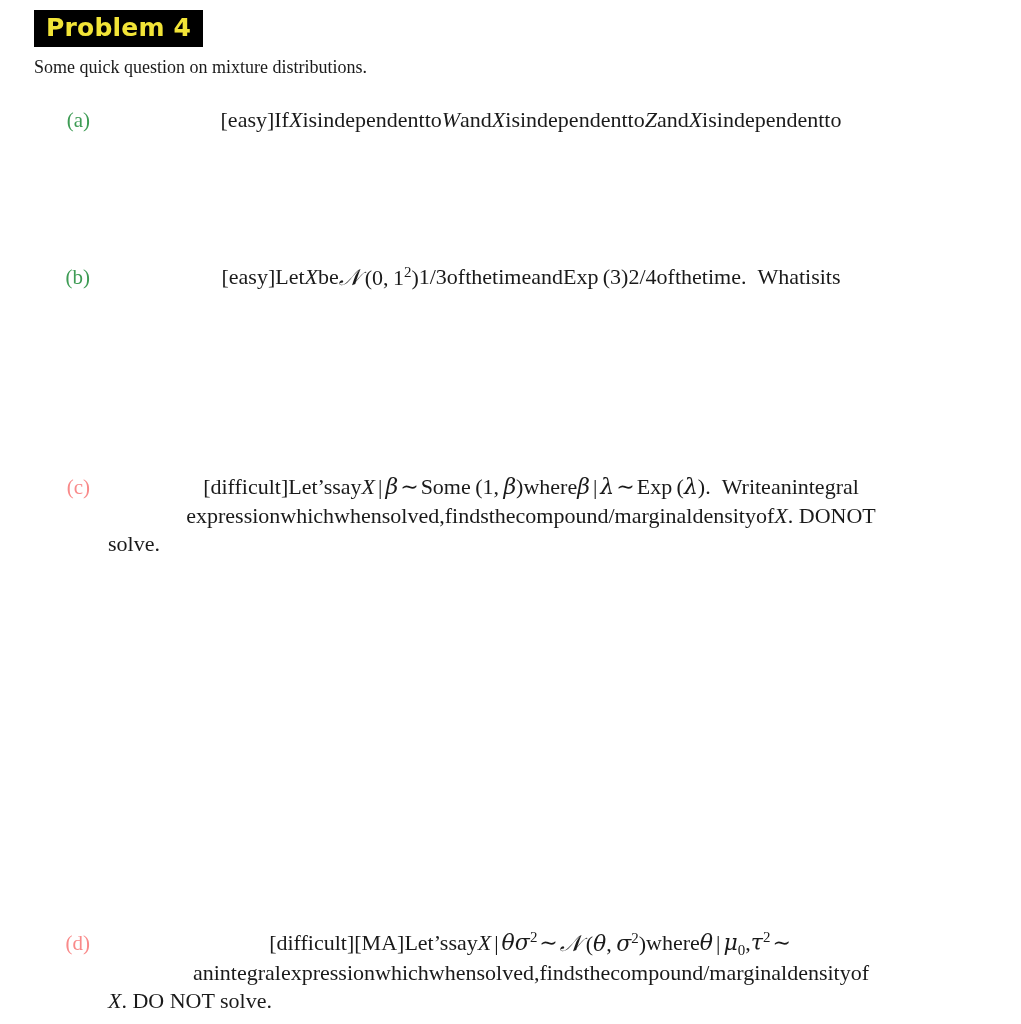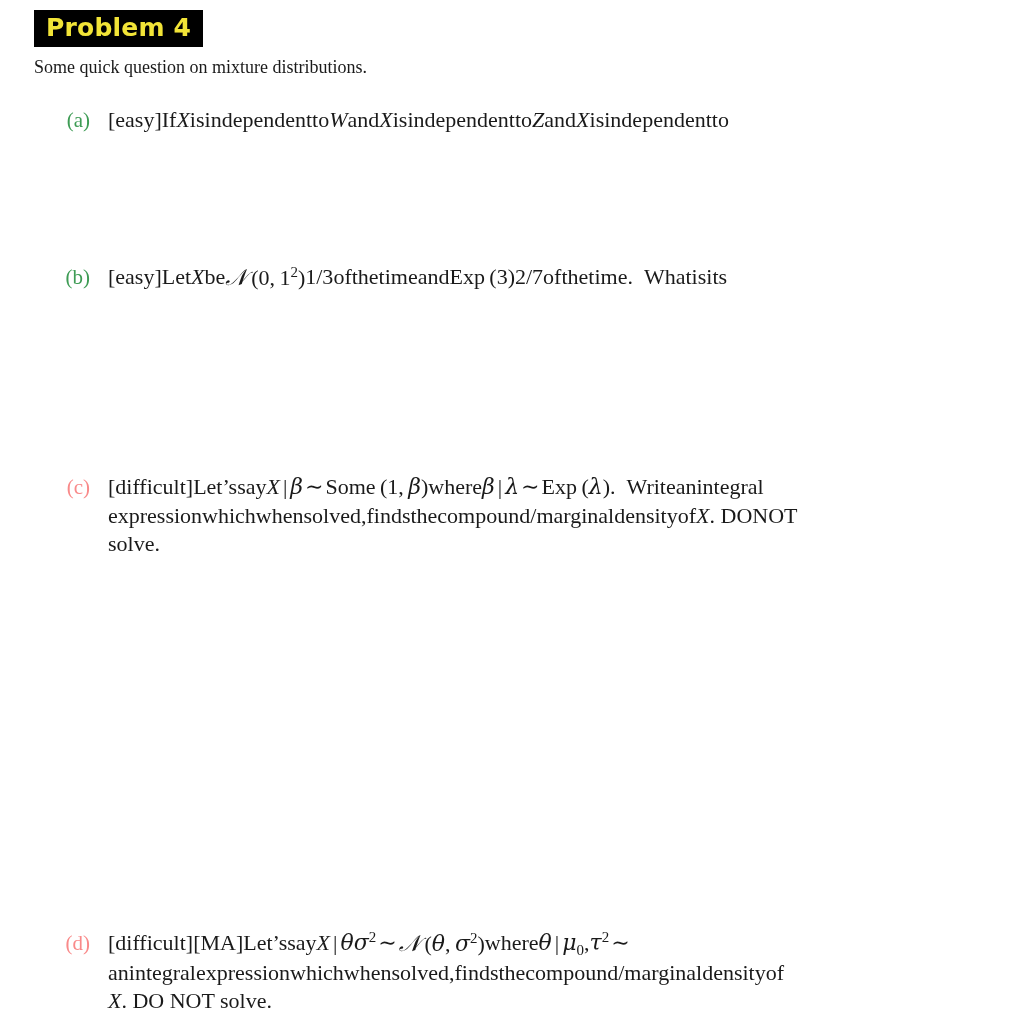--- a/index.html
+++ b/index.html
@@ -76,21 +76,21 @@
     text-align: justify;
     text-justify: inter-word;
   }
   .item-body .line {
     display: block;
     white-space: nowrap;
   }
   
   .item-body .line.just {
     display: flex;
-    justify-content: flex-start;
+    justify-content: center;
     white-space: nowrap;
   }
   .item-body .line.just > span { white-space: pre; }
 
   .label-green { color: #3e9c55; }
   .label-red   { color: #f98a8a; }
 
   
   .mi {
     font-family: "Liberation Serif", "DejaVu Serif", serif;
@@ -167,21 +167,21 @@
           <span>Let</span>
           <span class="mi">X</span>
           <span>be</span>
           <span><span class="scrN">𝒩</span> (0, 1<span class="sup">2</span>)</span>
           <span>1/3</span>
           <span>of</span>
           <span>the</span>
           <span>time</span>
           <span>and</span>
           <span><span class="mroman">Exp</span> (3)</span>
-          <span>2/7</span>
+          <span>2/4</span>
           <span>of</span>
           <span>the</span>
           <span>time. &nbsp;What</span>
           <span>is</span>
           <span>its</span>
         </span>
     </div>
   </div>
 
   <div class="item" style="top:473px;">

